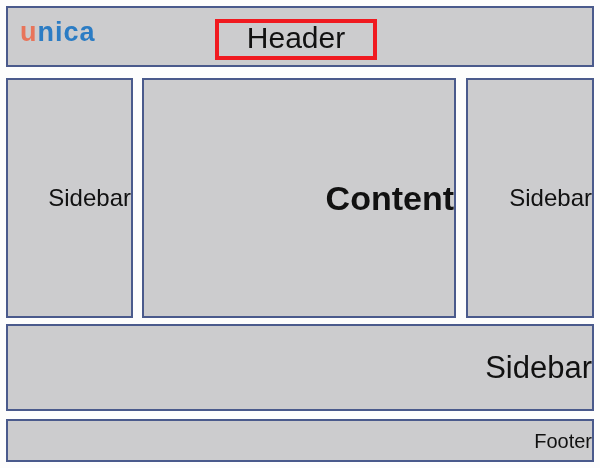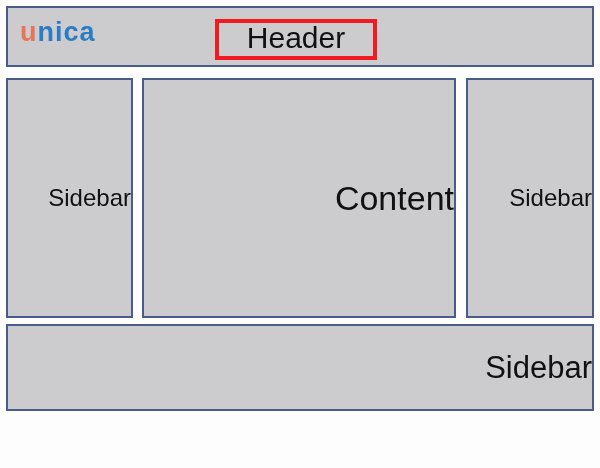--- a/index.html
+++ b/index.html
@@ -82,20 +82,21 @@
     width: 127px;
     height: 240px;
   }
   .sidebar-left .lbl { font-size: 24px; }
 
   .content {
     left: 142px;
     top: 78px;
     width: 314px;
     height: 240px;
+    font-weight: bold;
   }
   .content .lbl { font-size: 34px; }
 
   .sidebar-right {
     left: 466px;
     top: 78px;
     width: 128px;
     height: 240px;
   }
   .sidebar-right .lbl { font-size: 24px; }
@@ -147,14 +148,17 @@
   </div>
 
   <div class="block sidebar-right">
     <span class="lbl">Sidebar</span>
   </div>
 
   <div class="block sidebar-bottom">
     <span class="lbl">Sidebar</span>
   </div>
 
+  <div class="block footer">
+    <span class="lbl">Footer</span>
+  </div>
 
 </div>
 
 </body></html>

